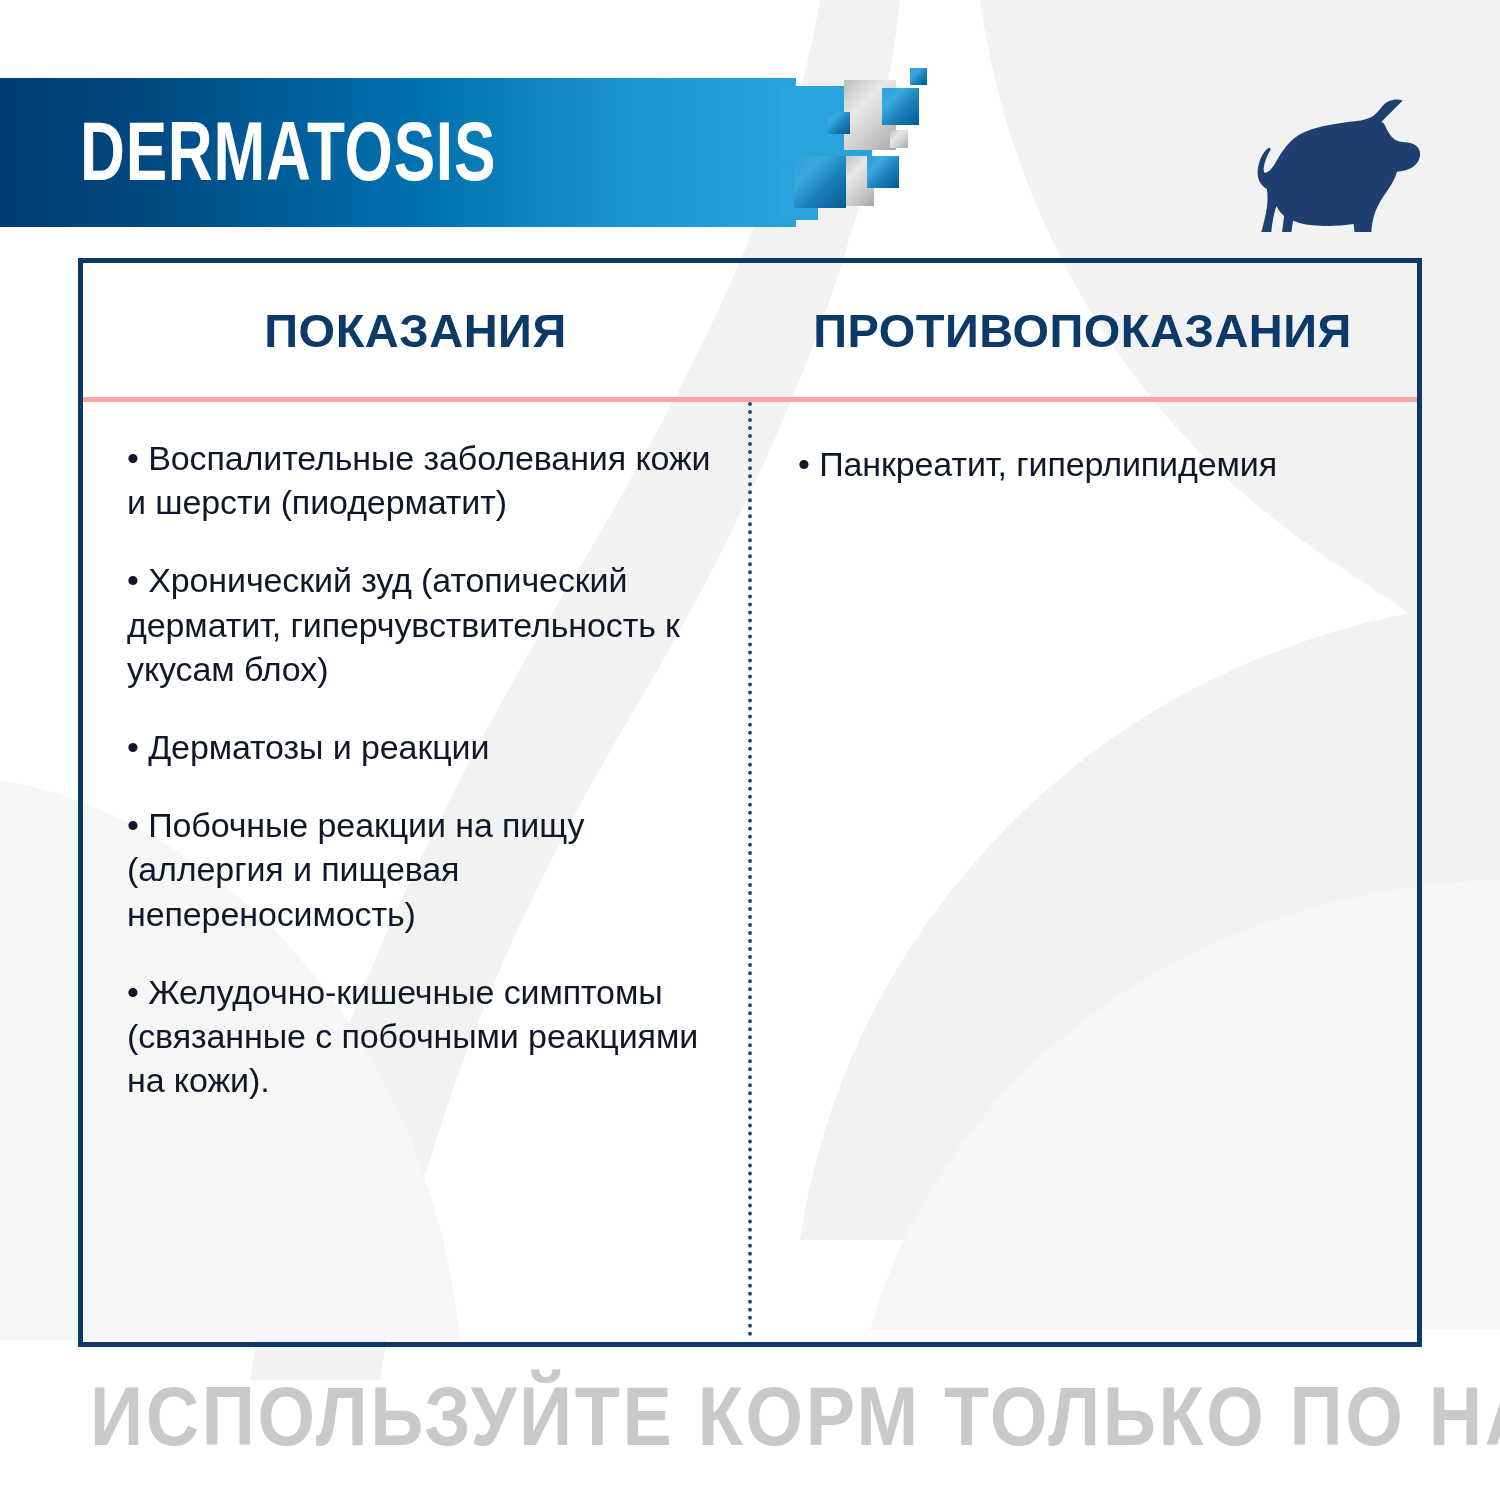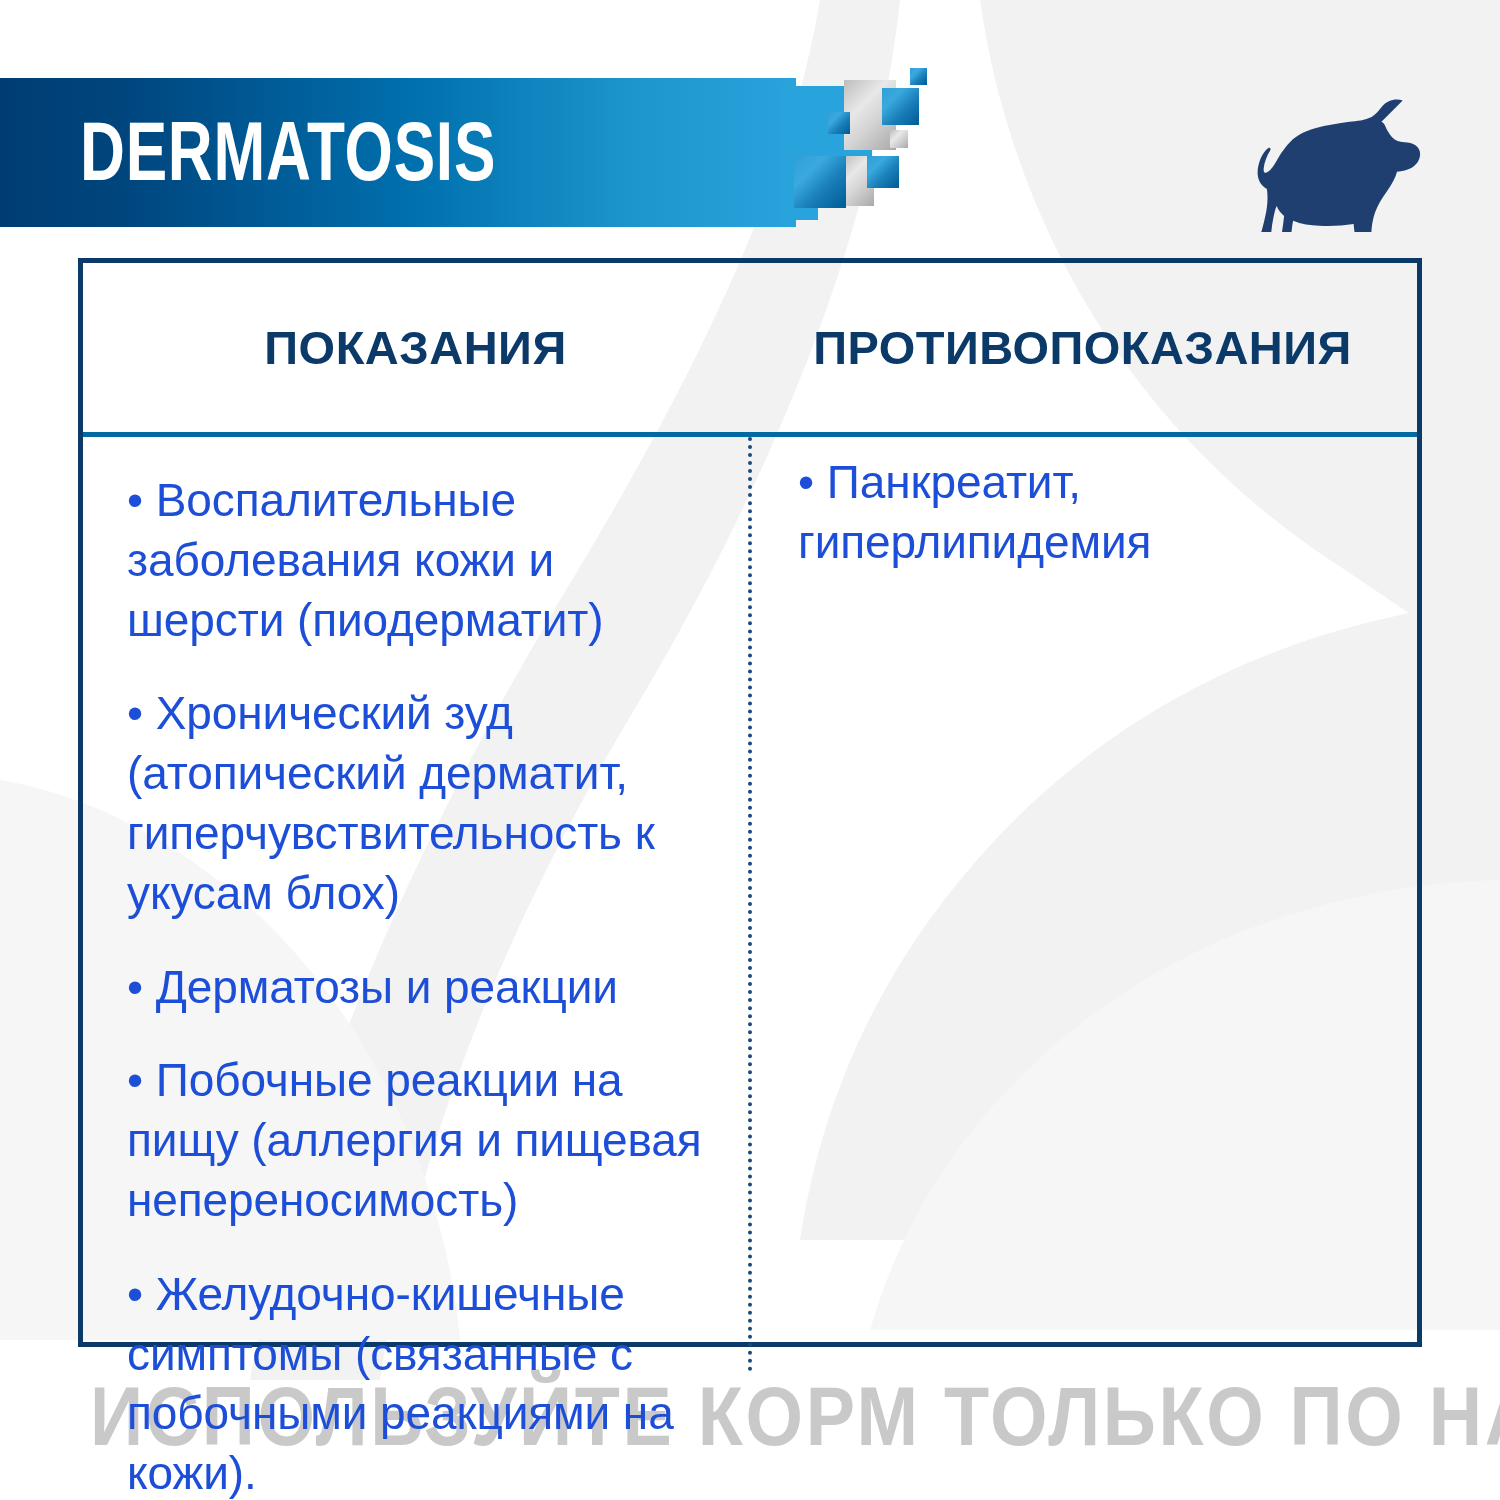--- a/index.html
+++ b/index.html
@@ -44,49 +44,49 @@
   #dog-silhouette{ position:absolute; left:1253px; top:82px; width:180px; height:150px; z-index:4; }
 
   
   #spec-table{
     position:absolute; left:78px; top:258px; width:1344px; height:1089px;
     border:5px solid #0b3a69;
     background:transparent;
     z-index:2;
   }
   #table-head{
-    height:174px;
-    border-bottom:5px solid #0369a1;
+    height:139px;
+    border-bottom:5px solid #fca5a5;
     display:flex;
     align-items:center;
   }
   .head-cell{
     flex:1 1 0;
     text-align:center;
     color:#0b3a69;
     font-family:"Liberation Sans Narrow","Liberation Sans", sans-serif;
     font-weight:bold;
     font-size:47px;
     letter-spacing:0.5px;
     white-space:nowrap;
   }
   #head-cell-left{ flex:0 0 665px; }
   #head-cell-right{ flex:1 1 auto;text-align:center; }
 
   #table-body{ display:flex; height:calc(100% - 144px); position:relative; }
   #col-left{ flex:0 0 665px; padding:34px 26px 0 44px; }
-  #col-right{ flex:1 1 auto; padding:16px 26px 0 50px; }
+  #col-right{ flex:1 1 auto; padding:40px 26px 0 50px; }
   #column-divider{
     position:absolute; left:665px; top:0; bottom:0; width:0;
     border-left:4px dotted #1a4a7a;
   }
 
   .bullet-item{
-    color:#1d4ed8;
-    font-size:46px;
+    color:#0f172a;
+    font-size:34px;
     line-height:1.30;
     margin-bottom:34px;
     letter-spacing:-0.1px;
   }
 
   
   #footer-slogan{
     position:absolute; left:0; right:0; top:1368px;
     text-align:center;
     color:#c9c9c9;

